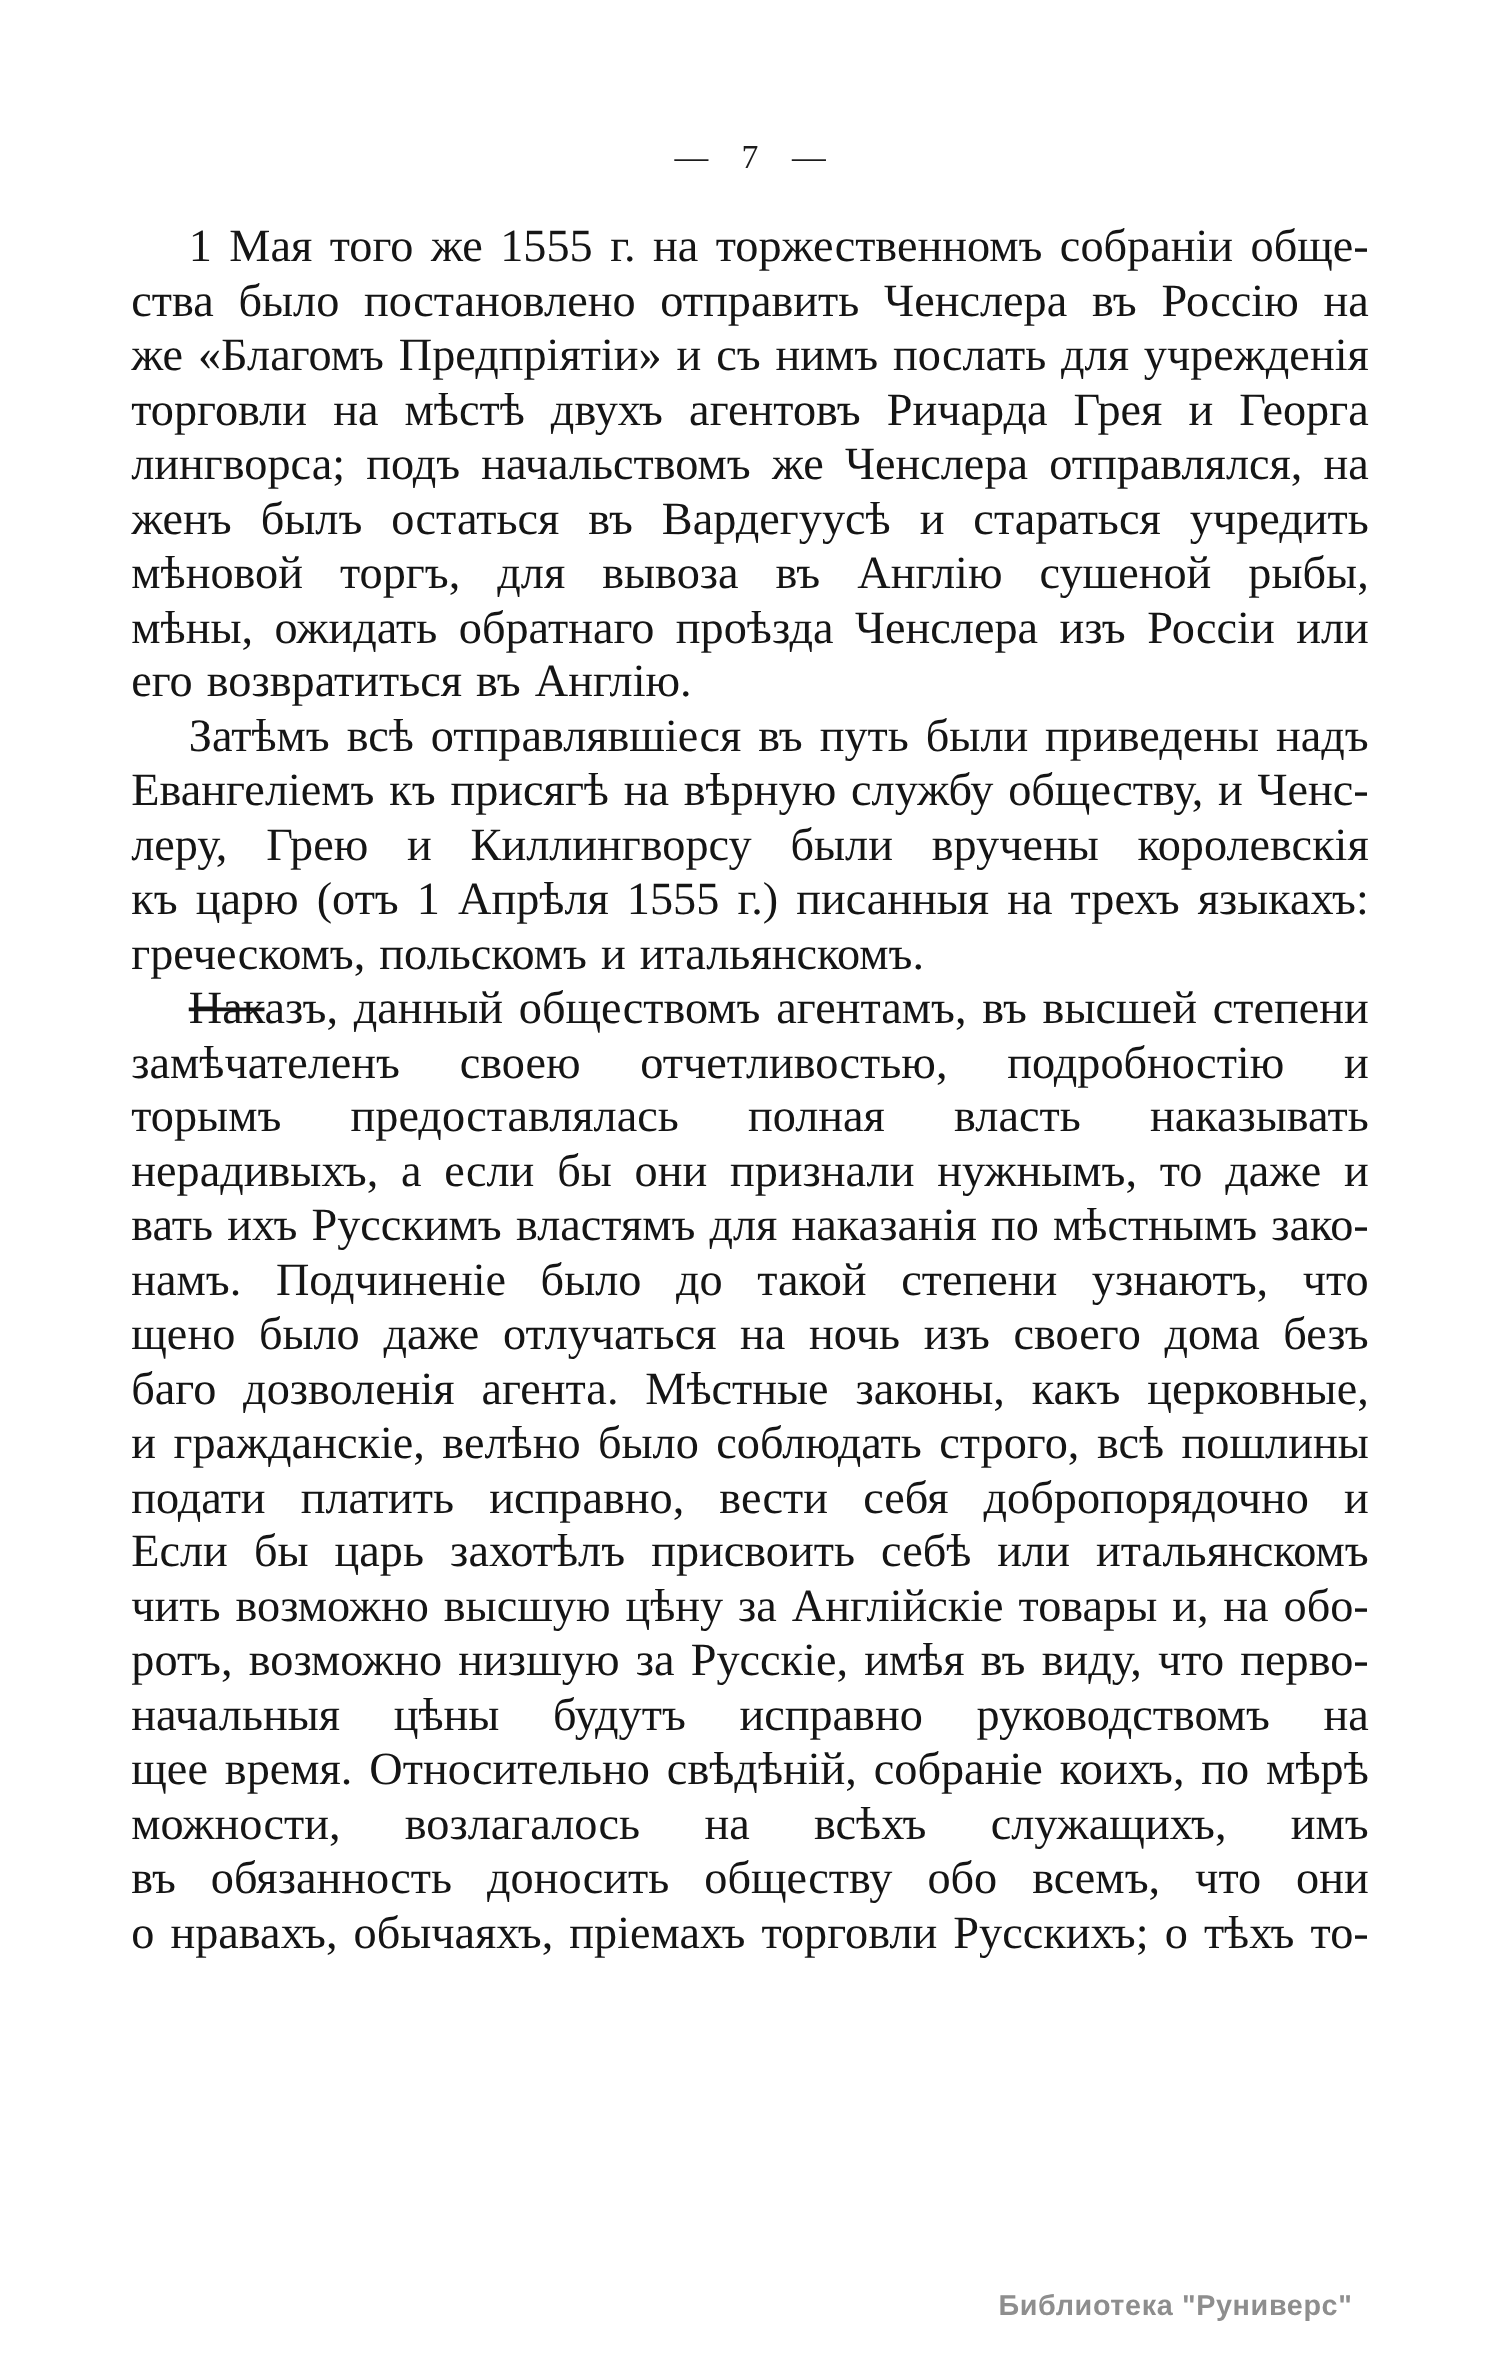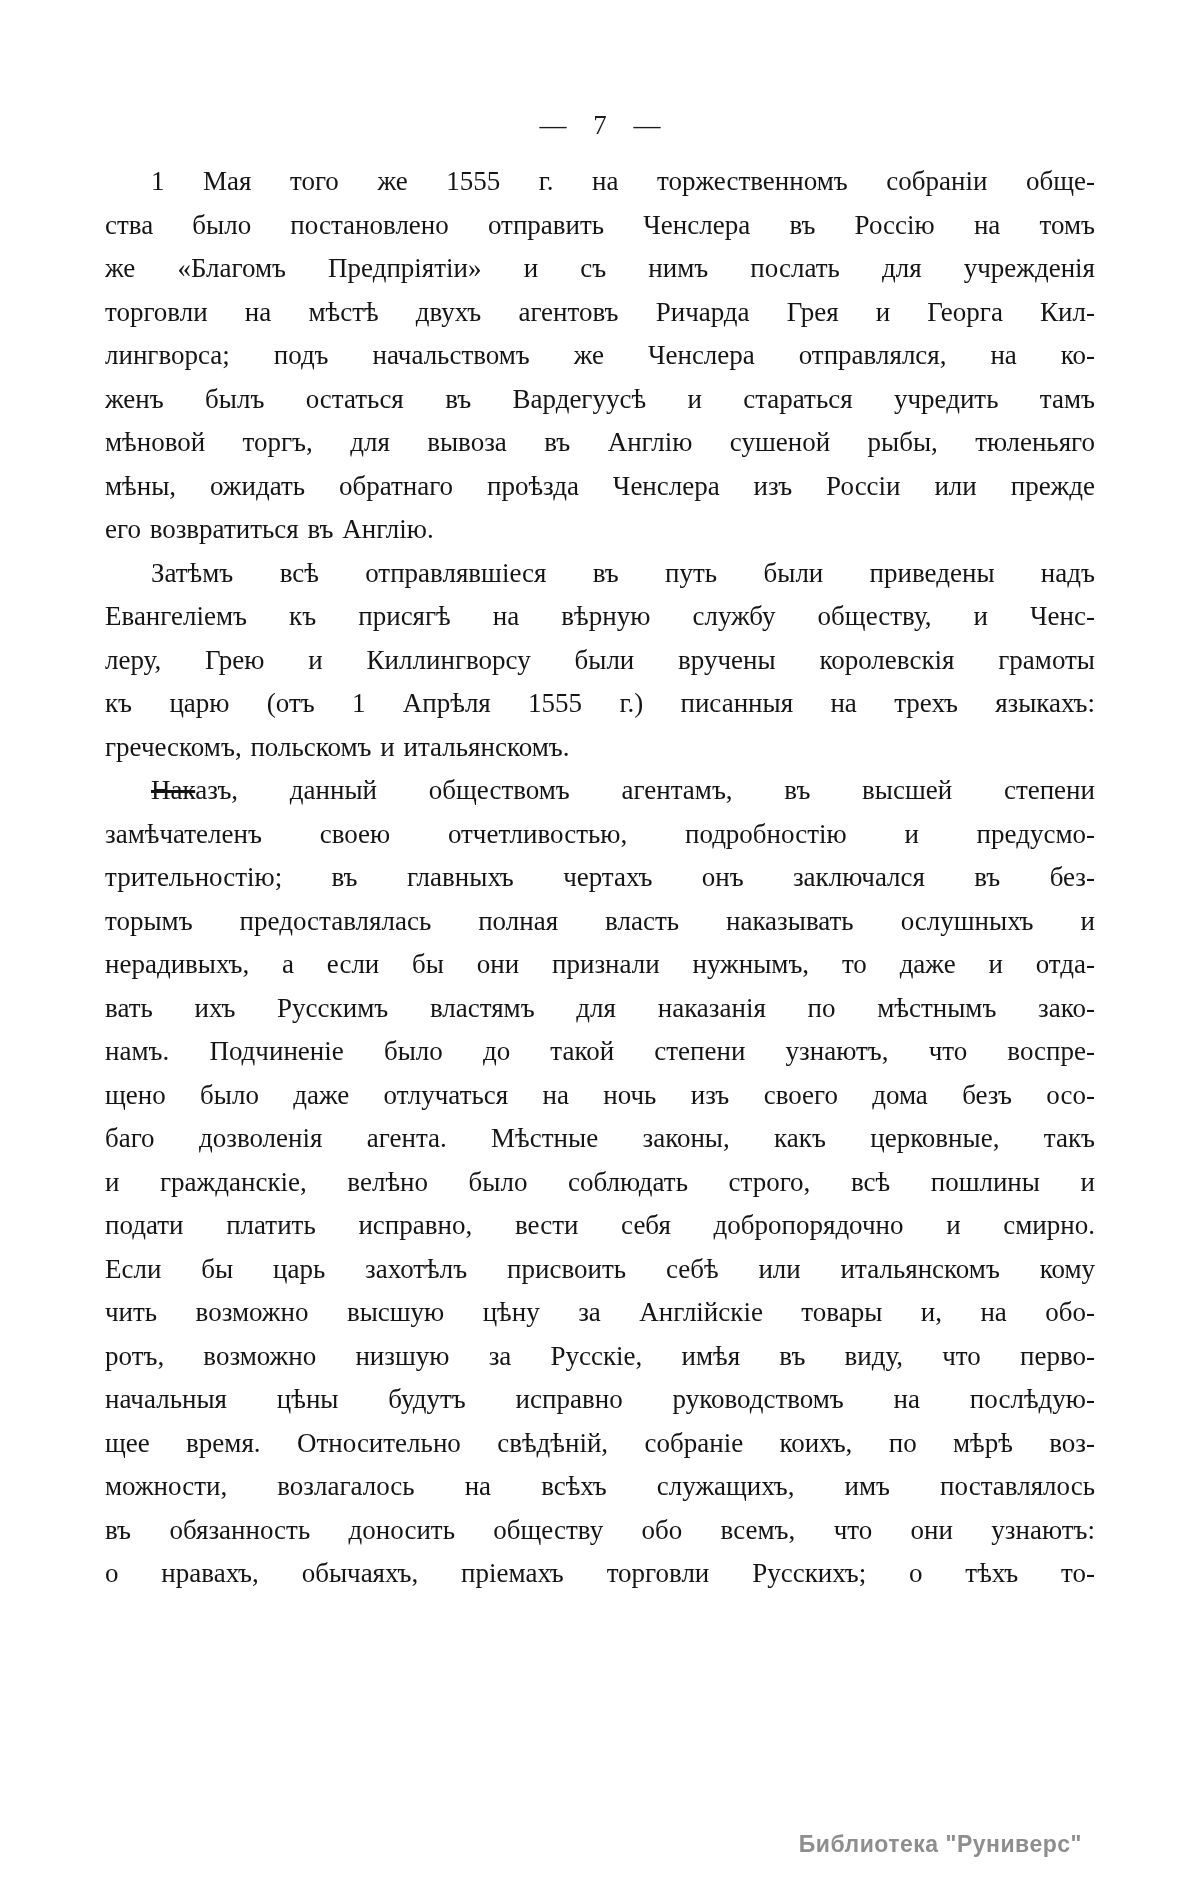--- a/index.html
+++ b/index.html
@@ -21,24 +21,24 @@
     top: 110px;
     left: 0;
     width: 100%;
     text-align: center;
     font-size: 27px;
     word-spacing: 20px;
     color: #1c1c1c;
   }
   .text-block {
     position: absolute;
-    top: 160px;
+    top: 176px;
     left: 105px;
     width: 990px;
-    font-size: 27px;
+    font-size: 37px;
     line-height: 43.5px;
     color: #151515;
   }
   .paragraph { margin: 0; }
   .line {
     text-align: justify;
     text-align-last: justify;
     height: 43.5px;
     overflow: hidden;
     word-spacing: 2px;
@@ -81,21 +81,20 @@
       <div class="paragraph">
         <div class="line indent">Затѣмъ всѣ отправлявшіеся въ путь были приведены надъ</div>
         <div class="line">Евангеліемъ къ присягѣ на вѣрную службу обществу, и Ченс-</div>
         <div class="line">леру, Грею и Киллингворсу были вручены королевскія грамоты</div>
         <div class="line">къ царю (отъ 1 Апрѣля 1555 г.) писанныя на трехъ языкахъ:</div>
         <div class="line para-end">греческомъ, польскомъ и итальянскомъ.</div>
       </div>
       <div class="paragraph">
         <div class="line indent"><span class="struck">Нак</span>азъ, данный обществомъ агентамъ, въ высшей степени</div>
         <div class="line">замѣчателенъ своею отчетливостью, подробностію и предусмо-</div>
-        <div class="line">трительностію; въ главныхъ чертахъ онъ заключался въ без-</div>
         <div class="line">торымъ предоставлялась полная власть наказывать ослушныхъ и</div>
         <div class="line">нерадивыхъ, а если бы они признали нужнымъ, то даже и отда-</div>
         <div class="line">вать ихъ Русскимъ властямъ для наказанія по мѣстнымъ зако-</div>
         <div class="line">намъ. Подчиненіе было до такой степени узнаютъ, что воспре-</div>
         <div class="line">щено было даже отлучаться на ночь изъ своего дома безъ осо-</div>
         <div class="line">баго дозволенія агента. Мѣстные законы, какъ церковные, такъ</div>
         <div class="line">и гражданскіе, велѣно было соблюдать строго, всѣ пошлины и</div>
         <div class="line">подати платить исправно, вести себя добропорядочно и смирно.</div>
         <div class="line">Если бы царь захотѣлъ присвоить себѣ или итальянскомъ кому</div>
         <div class="line">чить возможно высшую цѣну за Англійскіе товары и, на обо-</div>

